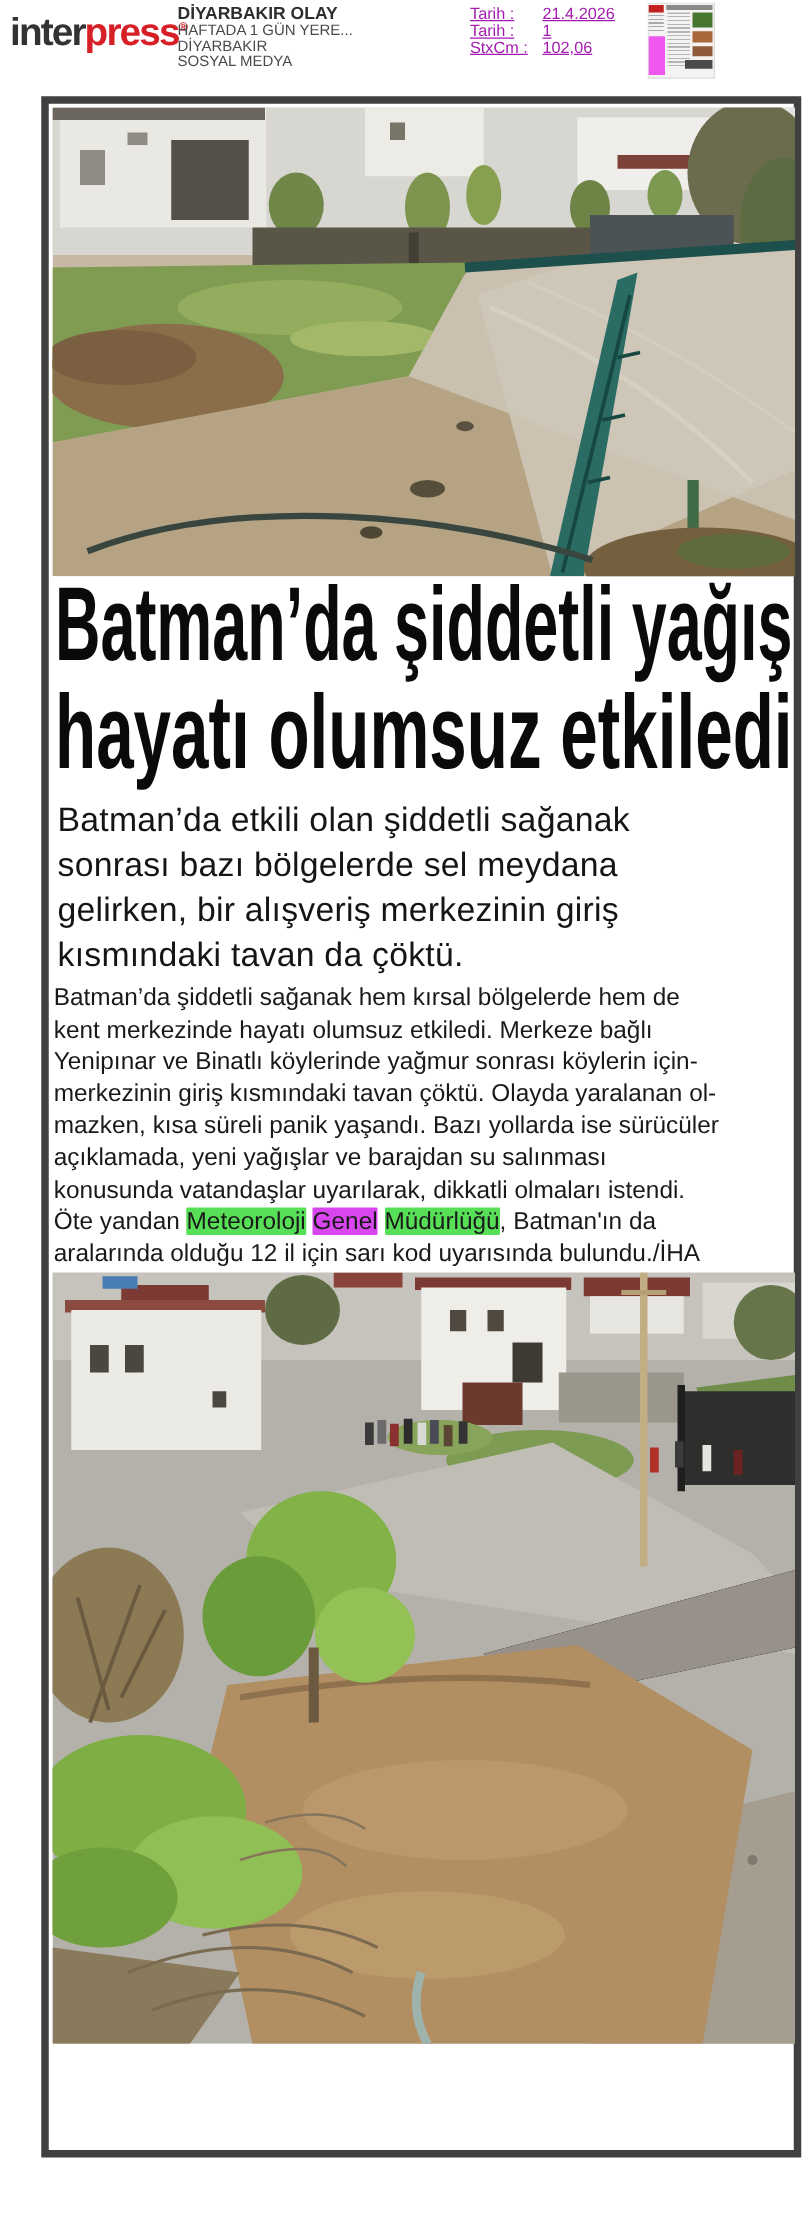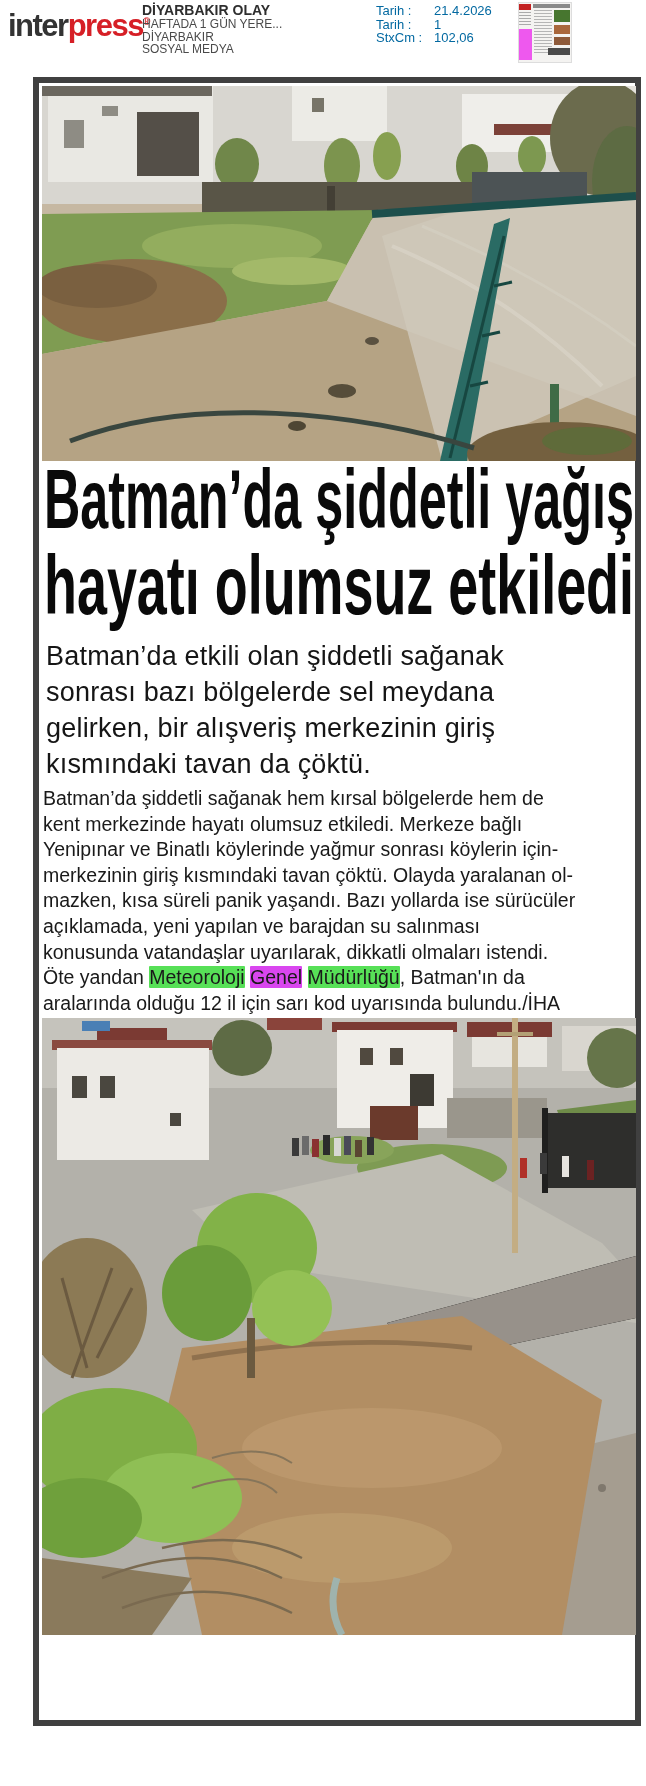--- a/index.html
+++ b/index.html
@@ -6,21 +6,21 @@
   #page{position:relative;width:646px;height:1786px;background:#ffffff;overflow:hidden;
         font-family:"Liberation Sans",sans-serif;}
 
   
   .logo{position:absolute;left:8px;top:8px;font-size:31px;font-weight:bold;letter-spacing:-1.5px;
         color:#333333;white-space:nowrap;}
   .logo .red{color:#d61f26;}
   .logo sup{font-size:10px;letter-spacing:0;color:#d61f26;vertical-align:super;}
   .pub{position:absolute;left:142px;top:3px;color:#4a4a4a;font-size:12px;line-height:12.5px;}
   .pub .pub-name{font-size:14px;font-weight:bold;color:#2e2e2e;line-height:15px;}
-  .meta{position:absolute;left:376px;top:4px;font-size:13px;color:#0369a1;line-height:13.5px;}
+  .meta{position:absolute;left:376px;top:4px;font-size:13px;color:#a21caf;line-height:13.5px;text-decoration:underline;}
   .meta-row{display:flex;}
   .meta-label{width:58px;}
   .meta-value{white-space:nowrap;}
 
   
   .thumb{position:absolute;left:518px;top:2px;width:54px;height:61px;background:#f4f3f1;
          box-shadow:0 0 0 1px #dddddd inset;}
   .thumb div{position:absolute;}
   .t-mast{left:1px;top:2px;width:12px;height:6px;background:#c32222;}
   .t-title{left:15px;top:2px;width:37px;height:4px;background:#8a8a8a;}
@@ -163,21 +163,21 @@
 sonrası bazı bölgelerde sel meydana
 gelirken, bir alışveriş merkezinin giriş
 kısmındaki tavan da çöktü.</div>
 
     <div class="body-text">
         <div class="body-line"><span>Batman’da şiddetli sağanak hem kırsal bölgelerde hem de</span></div>
         <div class="body-line"><span>kent merkezinde hayatı olumsuz etkiledi. Merkeze bağlı</span></div>
         <div class="body-line"><span>Yenipınar ve Binatlı köylerinde yağmur sonrası köylerin için-</span></div>
         <div class="body-line"><span>merkezinin giriş kısmındaki tavan çöktü. Olayda yaralanan ol-</span></div>
         <div class="body-line"><span>mazken, kısa süreli panik yaşandı. Bazı yollarda ise sürücüler</span></div>
-        <div class="body-line"><span>açıklamada, yeni yapılan ve barajdan su salınması</span></div>
+        <div class="body-line"><span>açıklamada, yeni yağışlar ve barajdan su salınması</span></div>
         <div class="body-line"><span>konusunda vatandaşlar uyarılarak, dikkatli olmaları istendi.</span></div>
         <div class="body-line"><span>Öte yandan </span><span class="hl" style="background: rgb(87, 224, 87);">Meteoroloji</span><span> </span><span class="hl" style="background: #d946ef;">Genel</span><span> </span><span class="hl" style="background: rgb(87, 224, 87);">Müdürlüğü</span><span>, Batman'ın da</span></div>
         <div class="body-line"><span>aralarında olduğu 12 il için sarı kod uyarısında bulundu./İHA</span></div>
       </div>
 
     <svg class="photo photo2" width="594" height="617" viewBox="0 0 594 617">
       <rect width="594" height="617" fill="#b3b1aa"></rect>
 
       <rect x="0" y="0" width="594" height="70" fill="#c5c3bc"></rect>
       <rect x="55" y="10" width="70" height="14" fill="#7b3a33"></rect>

